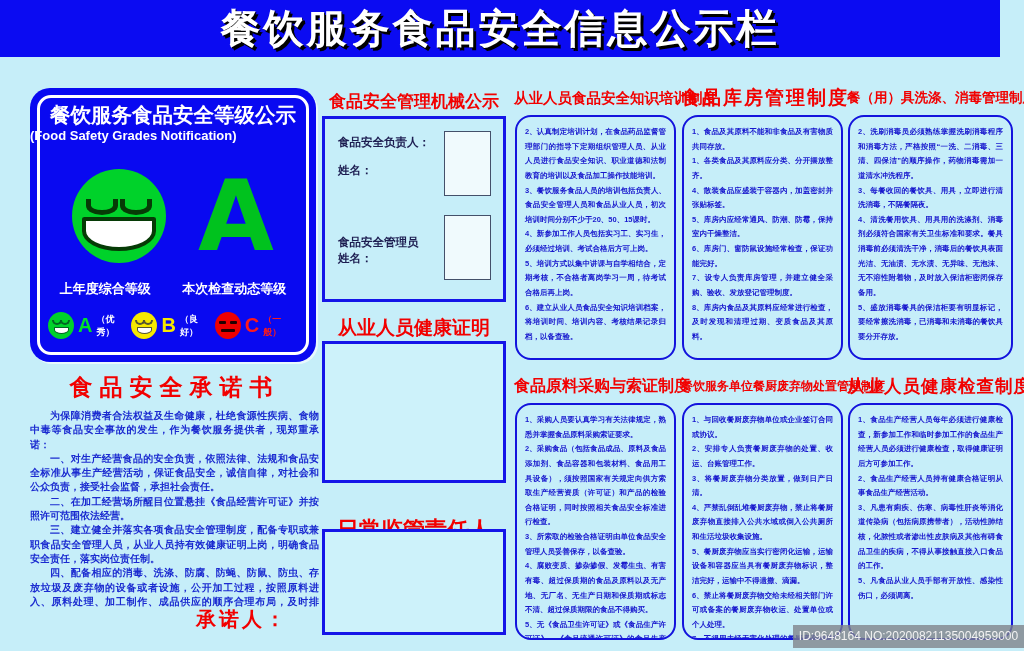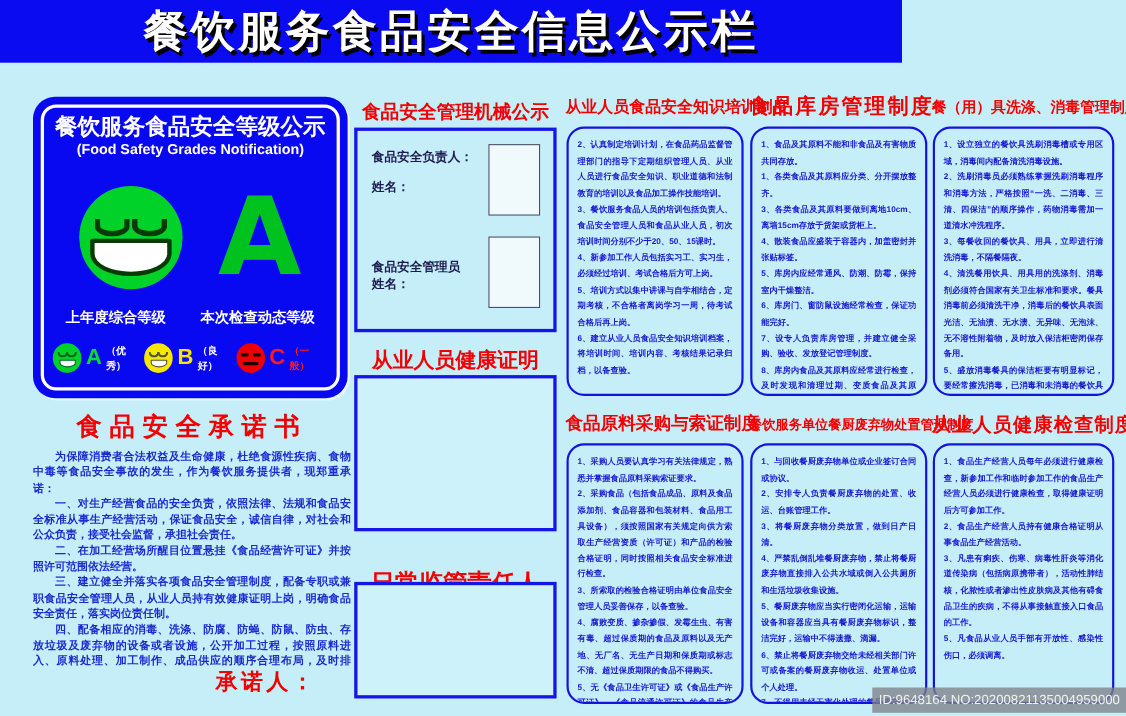--- a/index.html
+++ b/index.html
@@ -1,30 +1,30 @@
 <!DOCTYPE html>
 <html><head>
 <meta charset="utf-8">
 <style>
   html,body{margin:0;padding:0;}
   .board{position:relative;width:1024px;height:651px;background:#c6eef9;overflow:hidden;
          font-family:"Liberation Sans","DejaVu Sans",sans-serif;}
   
-  .header{position:absolute;left:0;top:0;width:820px;height:57px;background:#0b0bf2;
+  .header{position:absolute;left:0;top:0;width:1000px;height:57px;background:#0b0bf2;
           display:flex;align-items:center;justify-content:center;}
   .header-title{color:#fff;font-size:40px;font-weight:bold;letter-spacing:3px;
           text-shadow:3px 3px 0 #000,1px 1px 0 #000;}
   
   .grades{position:absolute;left:30px;top:88px;width:286px;height:274px;background:#0909f1;
           border-radius:20px;box-shadow:2px 2px 0 rgba(255,255,255,.6);}
   .grades-inner{position:absolute;left:7px;top:7px;right:7px;bottom:7px;border:3px solid #fff;
           border-radius:14px;}
   .grades-title{position:absolute;left:0;top:13px;width:100%;text-align:center;color:#fff;
           font-size:20.5px;font-weight:bold;}
-  .grades-sub{position:absolute;left:0;top:40px;width:100%;text-align:center;color:#fff;
+  .grades-sub{position:absolute;left:0;top:40px;width:100%;text-align:left;color:#fff;
           font-size:13px;font-weight:bold;}
   .face-row{position:absolute;left:0;top:66px;width:100%;height:124px;display:flex;
           align-items:center;justify-content:space-around;padding:0 26px;box-sizing:border-box;}
   .smiley{position:relative;width:94px;height:94px;border-radius:50%;background:#00d22a;}
   .smiley .eye{position:absolute;top:30px;width:22px;height:11px;border:5px solid #063b06;
           border-top:none;border-radius:0 0 22px 22px / 0 0 13px 13px;}
   .smiley .eye.l{left:14px;} .smiley .eye.r{right:14px;}
   .smiley .mouth{position:absolute;left:10px;top:48px;width:74px;height:34px;background:#fff;
           border:4px solid #063b06;border-radius:5px 5px 74px 74px / 4px 4px 40px 40px;box-sizing:border-box;}
   .grade-letter{color:#00c21e;font-size:98px;font-weight:bold;line-height:1;
@@ -187,32 +187,30 @@
         <p class="item">4、新参加工作人员包括实习工、实习生，必须经过培训、考试合格后方可上岗。</p>
         <p class="item">5、培训方式以集中讲课与自学相结合，定期考核，不合格者离岗学习一周，待考试合格后再上岗。</p>
         <p class="item">6、建立从业人员食品安全知识培训档案，将培训时间、培训内容、考核结果记录归档，以备查验。</p>
       </div>
   </div>
   <div class="panel p2">
     <div class="panel-title">食品库房管理制度</div>
     <div class="panel-box">
         <p class="item">1、食品及其原料不能和非食品及有害物质共同存放。</p>
         <p class="item">1、各类食品及其原料应分类、分开摆放整齐。</p>
-        <p class="item">3、各类食品及其原料要做到离地10cm、离墙15cm存放于货架或货柜上。</p>
         <p class="item">4、散装食品应盛装于容器内，加盖密封并张贴标签。</p>
         <p class="item">5、库房内应经常通风、防潮、防霉，保持室内干燥整洁。</p>
         <p class="item">6、库房门、窗防鼠设施经常检查，保证功能完好。</p>
         <p class="item">7、设专人负责库房管理，并建立健全采购、验收、发放登记管理制度。</p>
         <p class="item">8、库房内食品及其原料应经常进行检查，及时发现和清理过期、变质食品及其原料。</p>
       </div>
   </div>
   <div class="panel p3">
     <div class="panel-title">餐（用）具洗涤、消毒管理制度</div>
     <div class="panel-box">
-        <p class="item">1、设立独立的餐饮具洗刷消毒槽或专用区域，消毒间内配备清洗消毒设施。</p>
         <p class="item">2、洗刷消毒员必须熟练掌握洗刷消毒程序和消毒方法，严格按照“一洗、二消毒、三清、四保洁”的顺序操作，药物消毒需加一道清水冲洗程序。</p>
         <p class="item">3、每餐收回的餐饮具、用具，立即进行清洗消毒，不隔餐隔夜。</p>
         <p class="item">4、清洗餐用饮具、用具用的洗涤剂、消毒剂必须符合国家有关卫生标准和要求。餐具消毒前必须清洗干净，消毒后的餐饮具表面光洁、无油渍、无水渍、无异味、无泡沫、无不溶性附着物，及时放入保洁柜密闭保存备用。</p>
         <p class="item">5、盛放消毒餐具的保洁柜要有明显标记，要经常擦洗消毒，已消毒和未消毒的餐饮具要分开存放。</p>
       </div>
   </div>
   <div class="panel p4">
     <div class="panel-title">食品原料采购与索证制度</div>
     <div class="panel-box">
         <p class="item">1、采购人员要认真学习有关法律规定，熟悉并掌握食品原料采购索证要求。</p>

